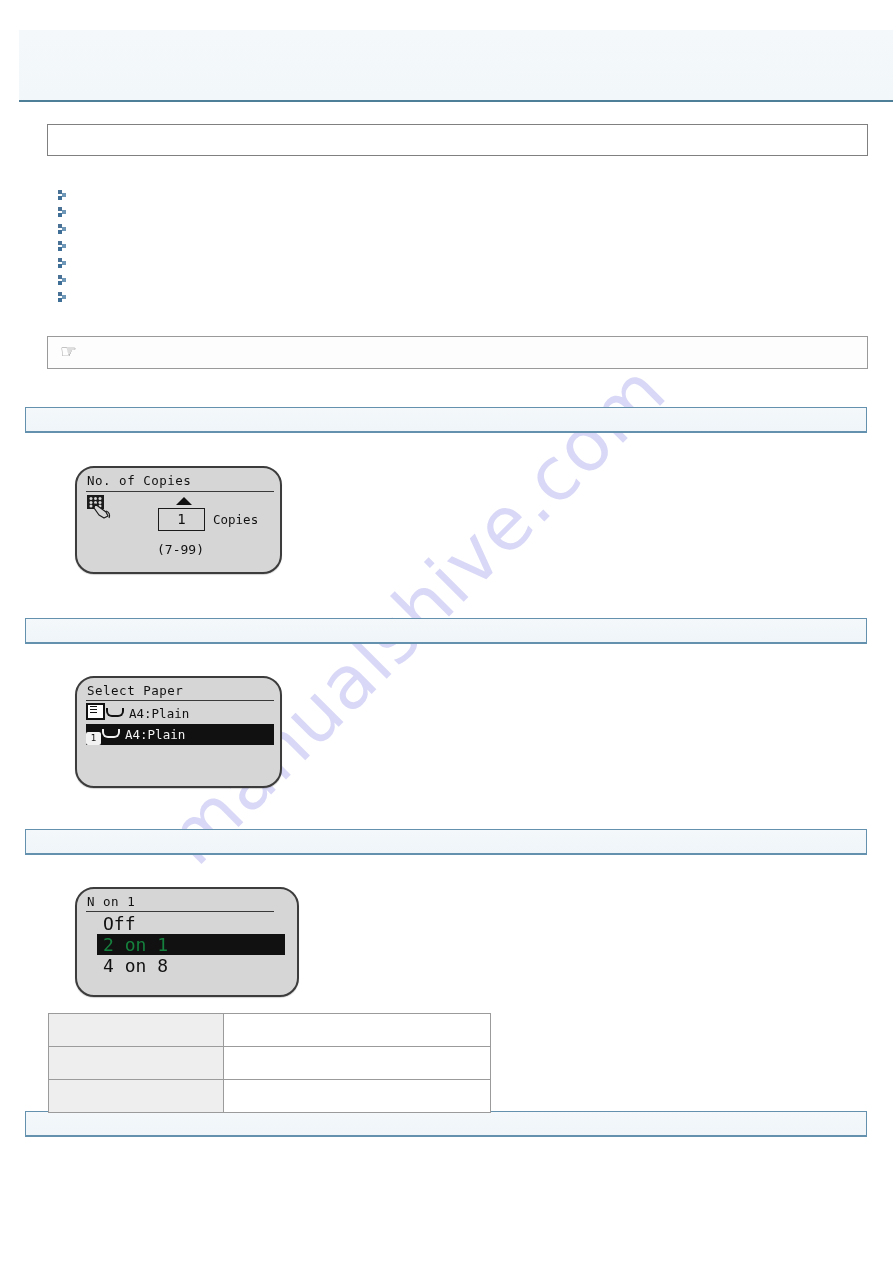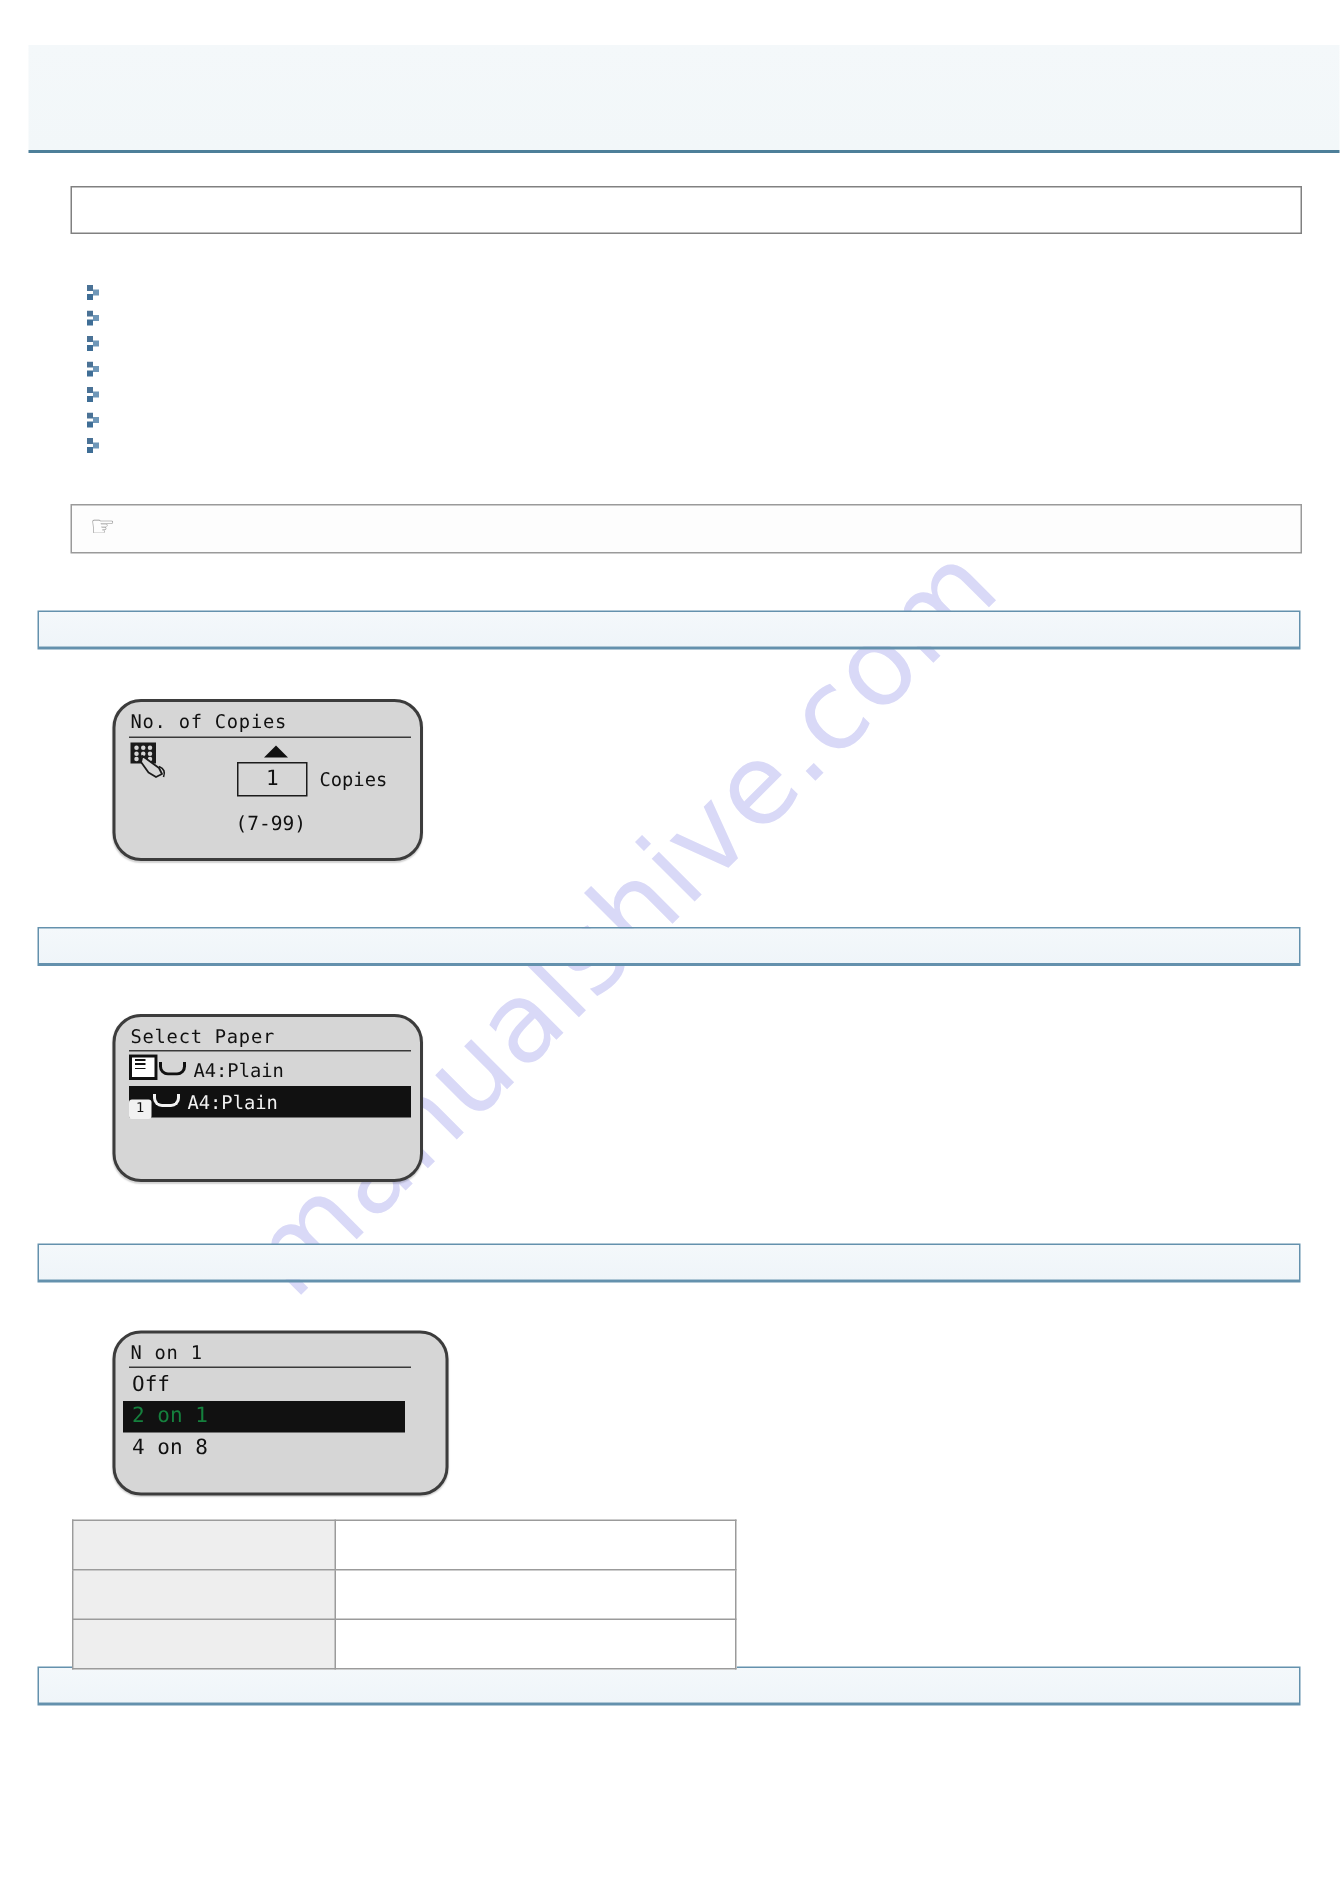--- a/index.html
+++ b/index.html
@@ -326,25 +326,25 @@
   
   #lcd-non1 {
     left: 51px;
     top: 887px;
     width: 224px;
     height: 110px;
   }
   #lcd-non1 .lcd-title-rule { top: 22px; width: 188px; }
   .non1-row {
     position: absolute;
-    left: 5px;
+    left: 20px;
     width: 188px;
     height: 21px;
     line-height: 21px;
-    font-size: 14px;
+    font-size: 18px;
     padding-left: 6px;
     box-sizing: border-box;
     white-space: nowrap;
   }
   .non1-row.selected {
     background: #111111;
     color: #15803d;
     padding-left: 6px;
   }
   #non1-row-0 { top: 24px; }

